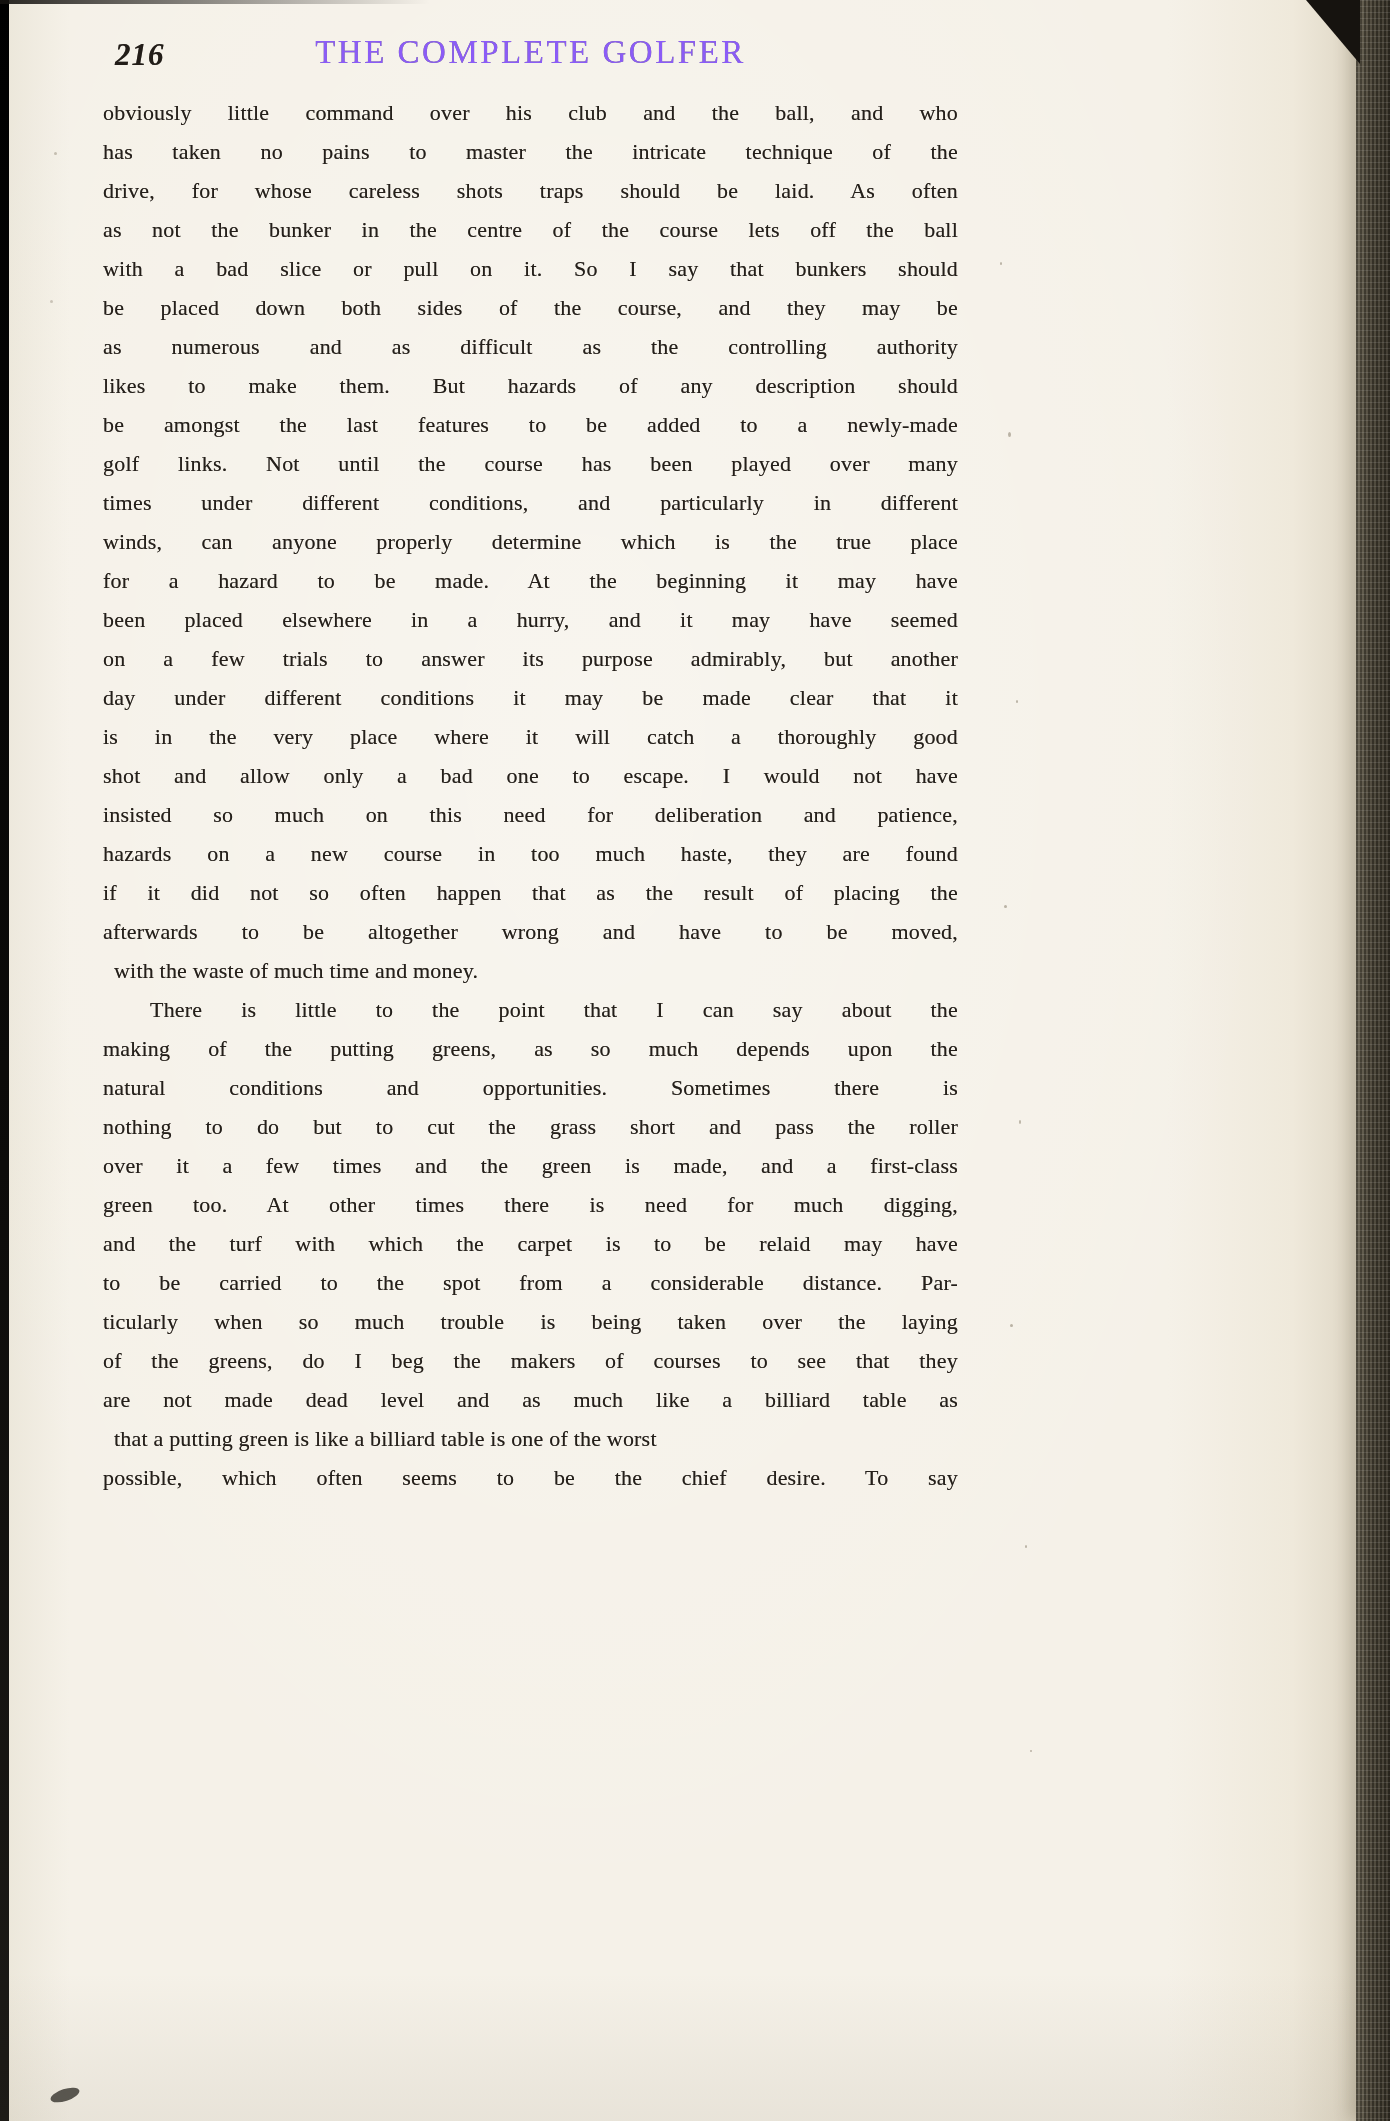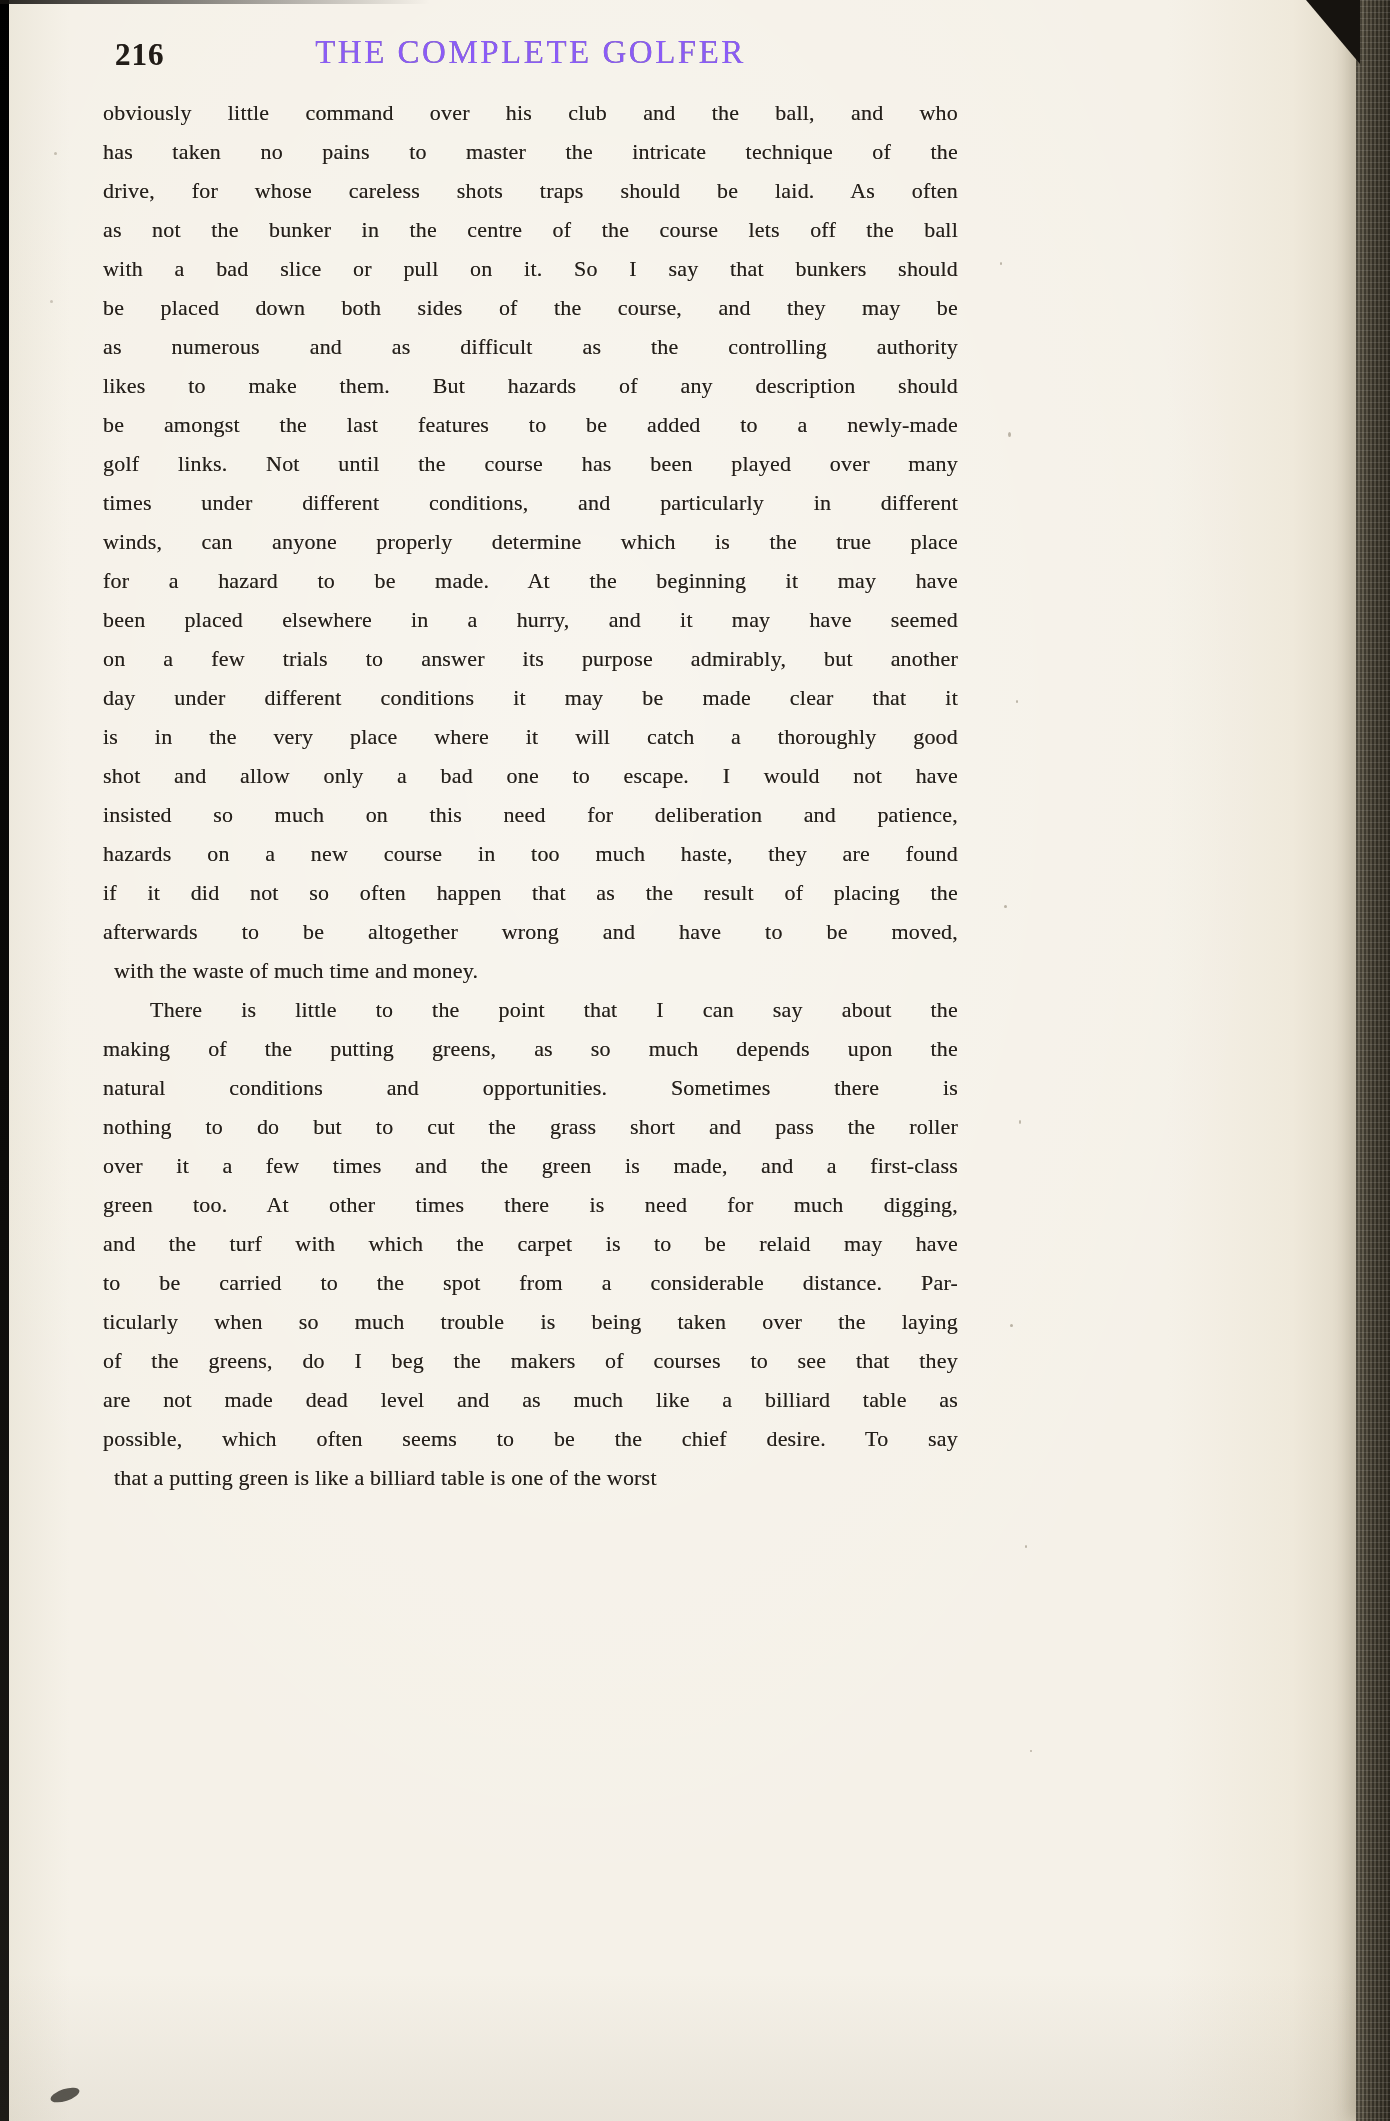--- a/index.html
+++ b/index.html
@@ -19,21 +19,21 @@
     background:
       radial-gradient(ellipse at 42% 35%, rgba(255,255,255,0.30), rgba(255,255,255,0) 62%),
       linear-gradient(0deg, rgba(120,108,84,0.10) 0%, rgba(120,108,84,0) 7%),
       linear-gradient(90deg, #ebe6d9 0%, #f5f1e8 5%, #f5f1e8 84%, #efe9db 93%, #ddd5c3 98%, #c9c0ab 100%);
   }
   
   .header{position:absolute;left:103px;top:34px;width:855px;height:46px;}
   .pagenum{
     position:absolute;left:12px;top:3px;
     font-size:31px;font-weight:bold;letter-spacing:1px;
-    color:#221d18;text-shadow:0 0 .5px rgba(34,29,24,.6);
+    color:#221d18;text-shadow:0 0 .5px rgba(34,29,24,.6);font-style:italic;
   }
   .header-title{
     position:absolute;left:50%;top:0;transform:translateX(-50%);
     font-size:33px;font-weight:normal;letter-spacing:2.5px;white-space:nowrap;
     color:#8b5cf6;text-shadow:0 0 .5px rgba(31,26,21,.6);
   }
   
   .text-block{
     position:absolute;left:103px;top:93px;width:855px;
     font-size:22px;line-height:39px;letter-spacing:.2px;
@@ -122,22 +122,22 @@
       <div class="line">making of the putting greens, as so much depends upon the</div>
       <div class="line">natural conditions and opportunities. Sometimes there is</div>
       <div class="line">nothing to do but to cut the grass short and pass the roller</div>
       <div class="line">over it a few times and the green is made, and a first-class</div>
       <div class="line">green too. At other times there is need for much digging,</div>
       <div class="line">and the turf with which the carpet is to be relaid may have</div>
       <div class="line">to be carried to the spot from a considerable distance. Par-</div>
       <div class="line">ticularly when so much trouble is being taken over the laying</div>
       <div class="line">of the greens, do I beg the makers of courses to see that they</div>
       <div class="line">are not made dead level and as much like a billiard table as</div>
+      <div class="line last">that a putting green is like a billiard table is one of the worst</div>
       <div class="line">possible, which often seems to be the chief desire. To say</div>
-      <div class="line last">that a putting green is like a billiard table is one of the worst</div>
     </div>
   </div>
 
 <div class="edge-left"></div>
 <div class="edge-top"></div>
 <div class="edge-right"></div>
 <div class="corner-tr"></div>
 <div class="mark-bl"></div>
 
 <div>

